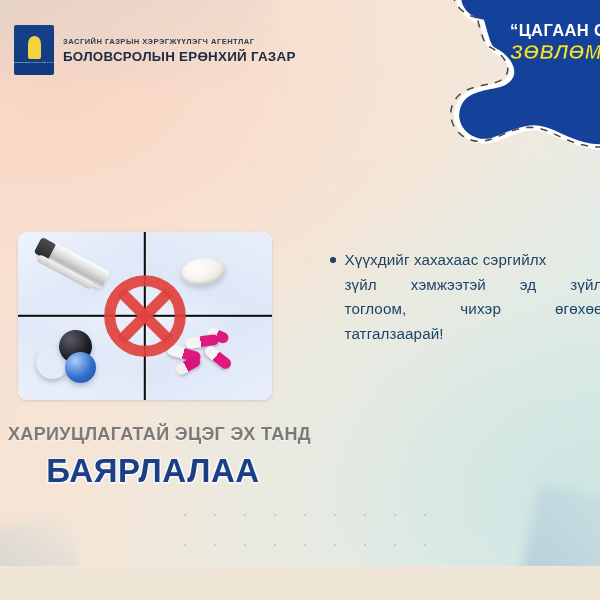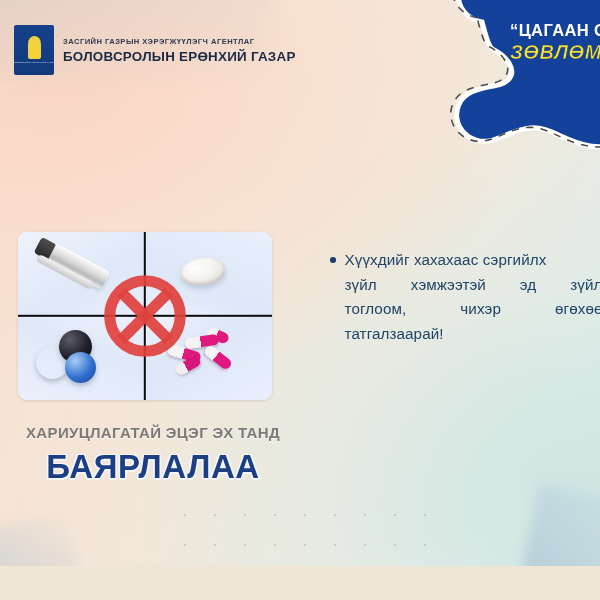--- a/index.html
+++ b/index.html
@@ -233,21 +233,21 @@
     font-size:15.2px; color:#1f4468; line-height:1.62;
     white-space:nowrap; letter-spacing:.1px;
   }
   .bl.just{ display:flex; justify-content:space-between; width:258px; }
 
   
   #thanks{
     position:absolute; left:8px; top:424px; width:290px; text-align:center;
   }
   #thanks-top{
-    font-size:15px; font-weight:700; letter-spacing:.35px;
+    font-size:18px; font-weight:700; letter-spacing:.35px;
     color:#7c7a78; white-space:nowrap;
     text-shadow:0 1px 0 rgba(255,255,255,.6);
   }
   #thanks-big{
     font-size:33px; font-weight:700; letter-spacing:.6px;
     color:#1b3f82; margin-top:7px; white-space:nowrap;
     text-shadow:
       -1.3px -1.3px 0 #f4f6fb,  1.3px -1.3px 0 #f4f6fb,
       -1.3px  1.3px 0 #f4f6fb,  1.3px  1.3px 0 #f4f6fb,
        0 -1.5px 0 #f4f6fb, 0 1.5px 0 #f4f6fb,

